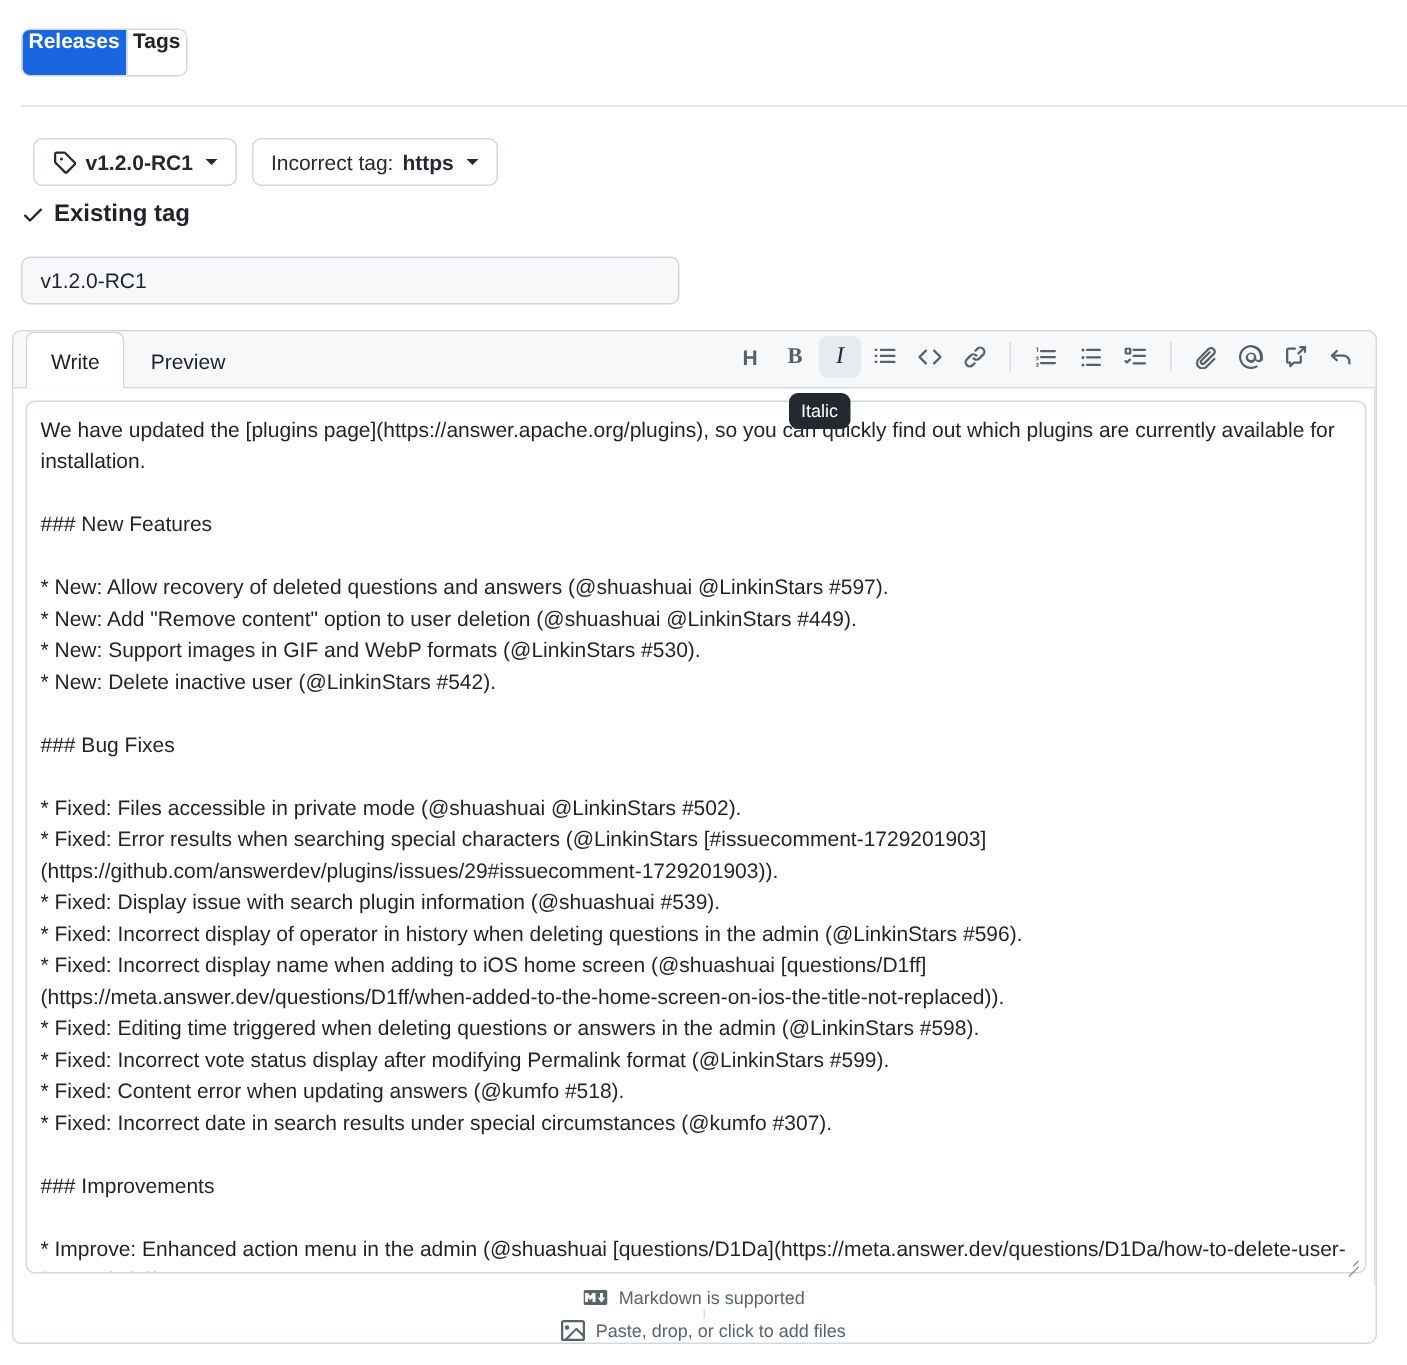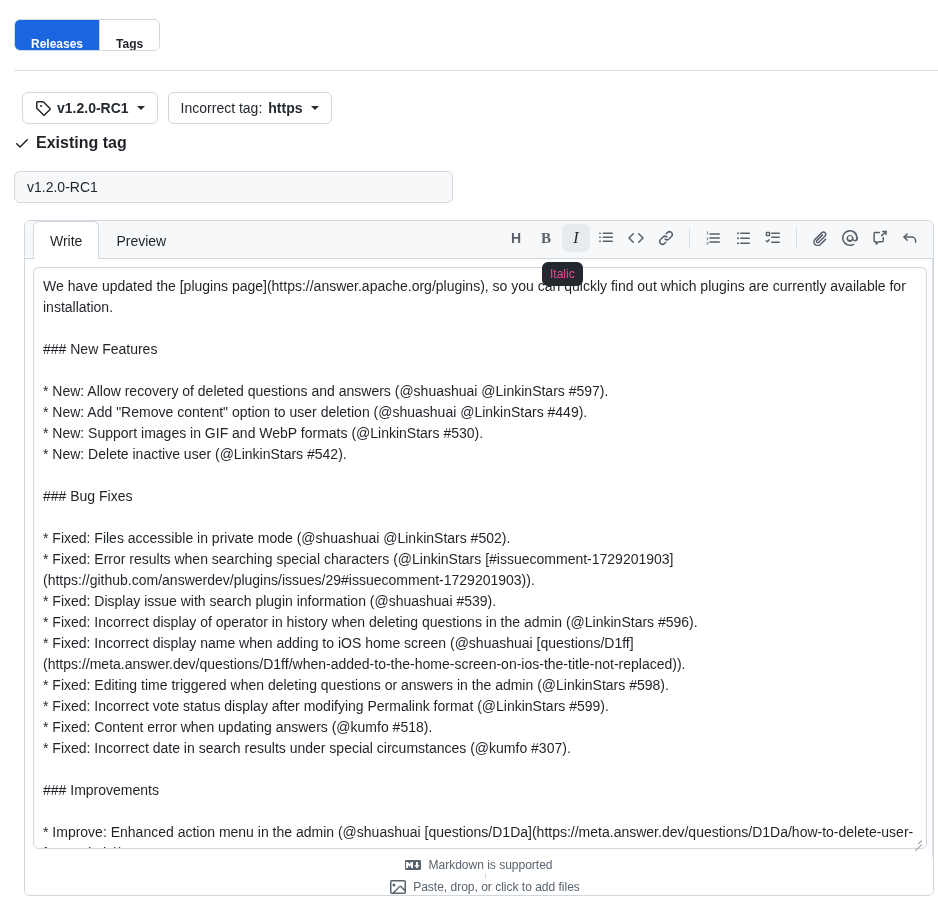--- a/index.html
+++ b/index.html
@@ -17,23 +17,23 @@
   .seg-tabs {
     position: absolute; left: 14px; top: 19px;
     display: flex;
     border: 1px solid #d0d7de;
     border-radius: 6px;
     overflow: hidden;
     height: 32px;
     background: #ffffff;
   }
   .seg-tab {
-    display: flex; align-items: flex-end; justify-content: center;
-    padding: 0 16px;
-    font-size: 12px;
+    display: flex; align-items: flex-start; justify-content: center;
+    padding: 0 4px;
+    font-size: 14px;
     font-weight: 600;
     color: #1f2328;
     background: #ffffff;
     cursor: pointer;
     border-right: 1px solid #d0d7de;
     line-height: 1;
   }
   .seg-tab:last-child { border-right: none; }
   .seg-tab.active { background: #1a66e0; color: #ffffff; }
 
@@ -87,21 +87,21 @@
     border-radius: 6px;
     background: #f6f8fa;
     font-family: "Liberation Sans", sans-serif;
     font-size: 14px;
     color: #1f2328;
     padding: 0 12px;
   }
 
   
   .comment-box {
-    position: absolute; left: 24px; top: 220px;
+    position: absolute; left: 8px; top: 220px;
     width: 910px; height: 676px;
     border: 1px solid #d0d7de;
     border-radius: 6px;
     background: #f6f8fa;
     overflow: hidden;
   }
 
   .cb-header {
     position: relative;
     display: flex; align-items: flex-end; justify-content: space-between;
@@ -154,21 +154,21 @@
     line-height: 1;
   }
   .tb-letter.ital { font-style: italic; font-family: "Liberation Serif", serif; font-weight: 500; font-size: 16px; }
   .tb-letter.hh { font-family: "Liberation Sans", sans-serif; font-weight: 600; font-size: 14px; }
 
   
   .tooltip {
     position: absolute;
     left: 517px; top: 41px;
     background: #24292f;
-    color: #ec4899;
+    color: #ffffff;
     font-size: 12px;
     line-height: 1;
     padding: 6px 8px;
     border-radius: 6px;
     white-space: nowrap;
     z-index: 20;
     font-family: "Liberation Sans", sans-serif;
   }
 
   

